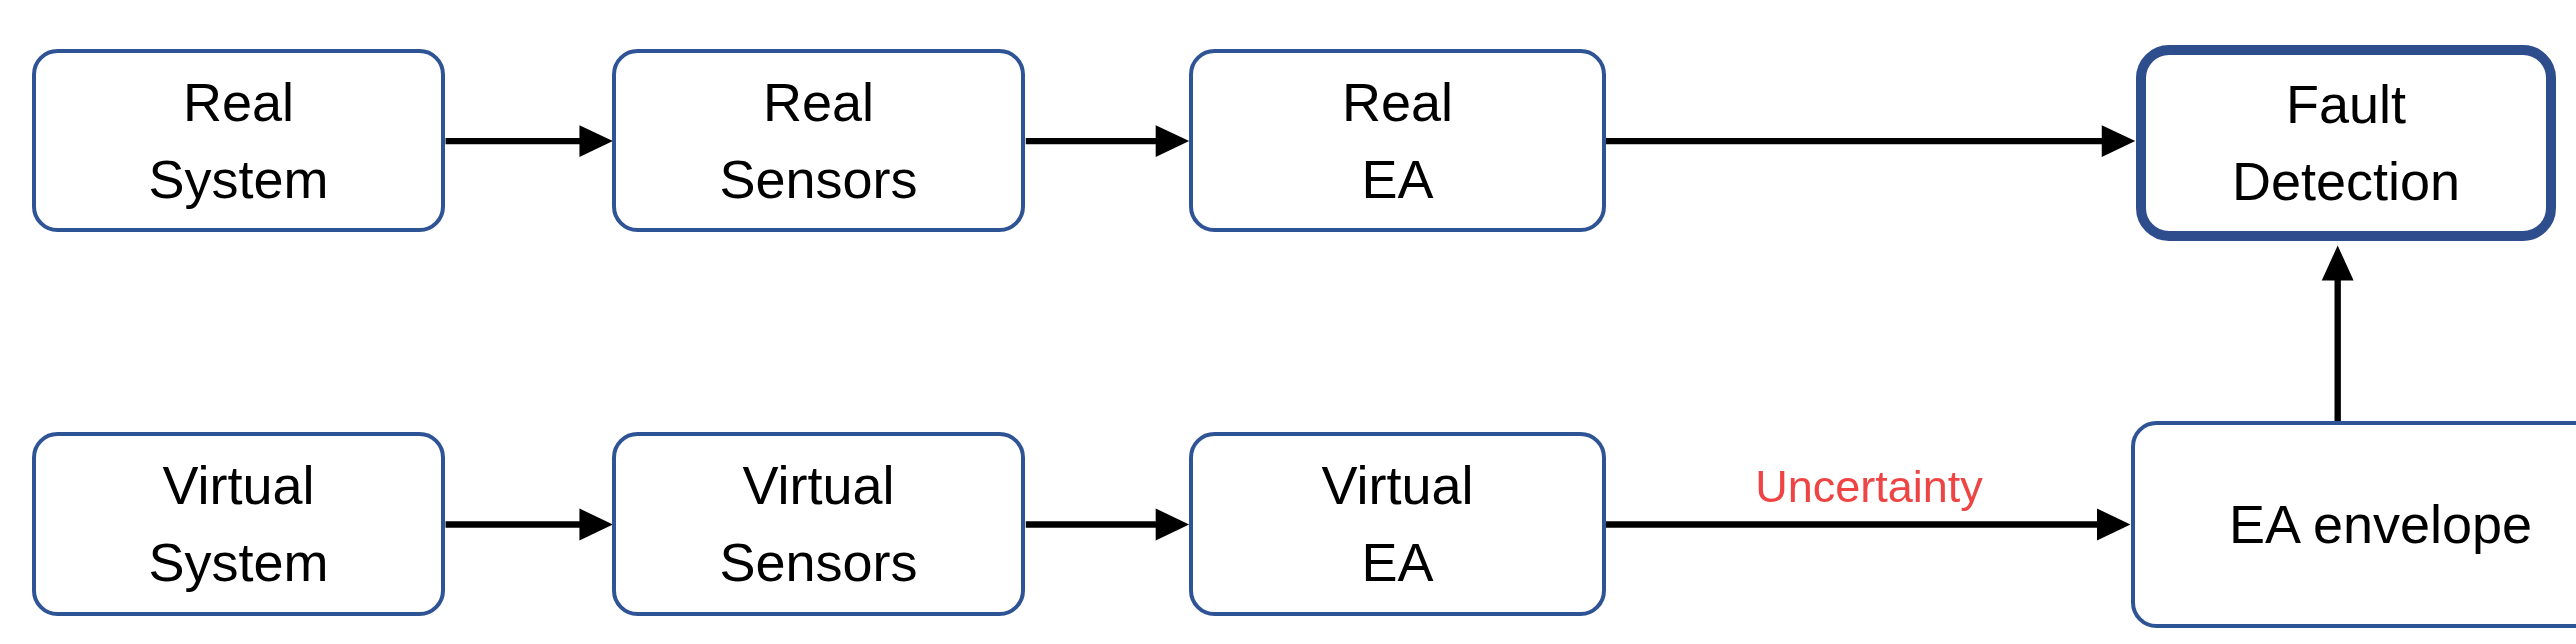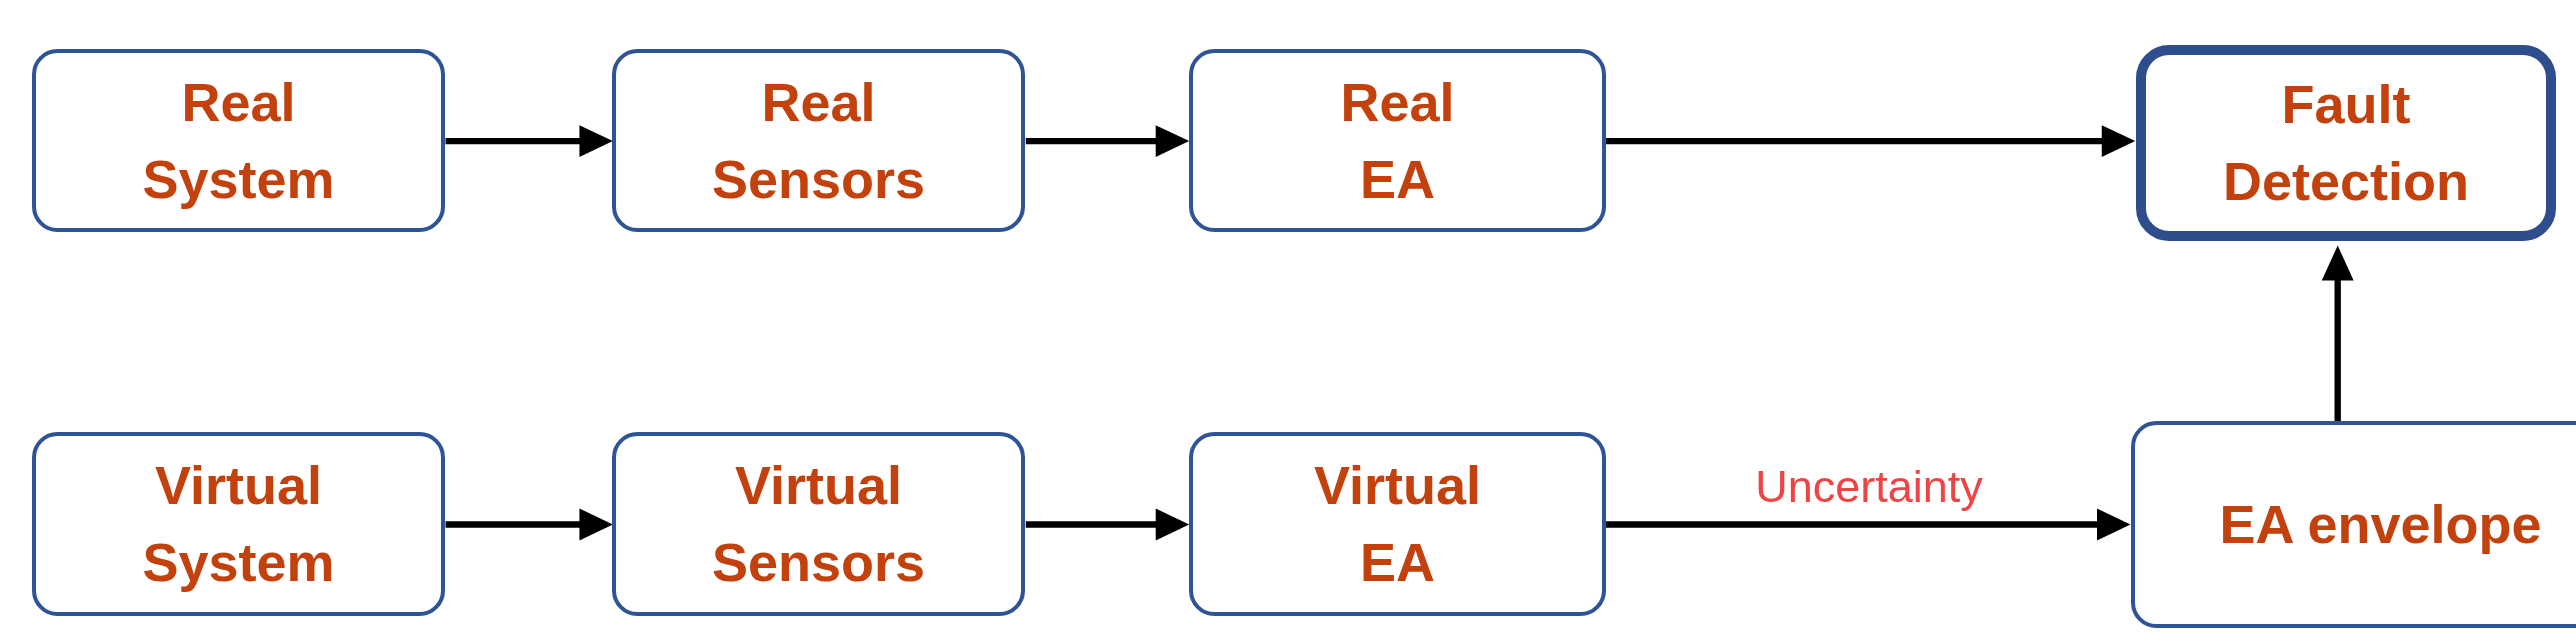--- a/index.html
+++ b/index.html
@@ -20,25 +20,24 @@
   .node {
     position: absolute;
     box-sizing: border-box;
     background: #ffffff;
     border: 4px solid #2F5496;
     border-radius: 25.5px;
     display: flex;
     align-items: center;
     justify-content: center;
     text-align: center;
-    color: #c2410c;
+    color: #000000;
     font-size: 54px;
     line-height: 77px;
     white-space: pre-line;
-    font-weight: bold;
   }
   .node.emphasis {
     border-width: 10.4px;
     border-color: #2E4D8C;
     border-radius: 33px;
   }
   .edge-label {
     position: absolute;
     transform: translate(-50%, -50%);
     font-size: 45px;

